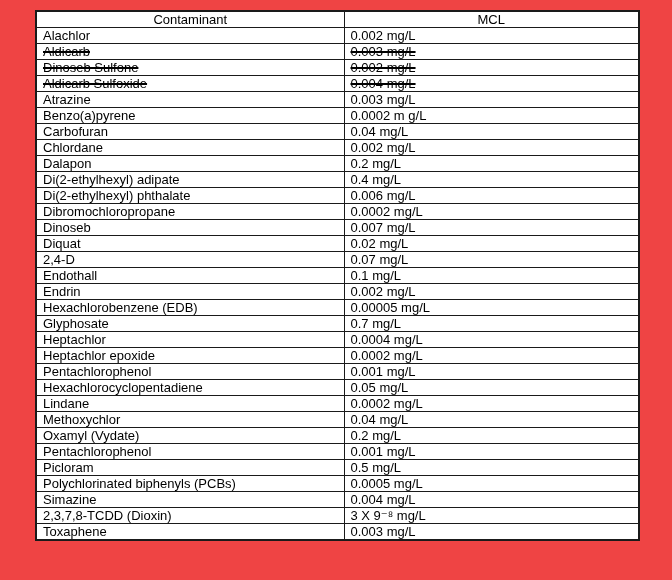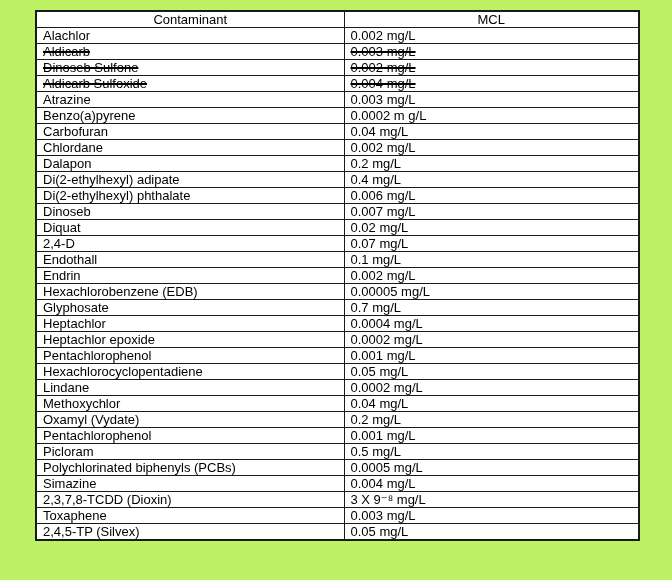--- a/index.html
+++ b/index.html
@@ -8,21 +8,21 @@
     background: #ffffff;
     width: 672px;
     height: 580px;
     font-family: "Liberation Sans", "DejaVu Sans", sans-serif;
     color: #000000;
   }
   .page {
     position: relative;
     width: 672px;
     height: 580px;
-    background: #bef264;
+    background: #ef4444;
     overflow: hidden;
   }
   table.mcl-table {
     position: absolute;
     left: 35px;
     top: 10px;
     width: 603px;
     border-collapse: collapse;
     table-layout: fixed;
     background: #ffffff;
@@ -108,20 +108,24 @@
         </tr>
         <tr>
           <td>Di(2-ethylhexyl) adipate</td>
           <td>0.4 mg/L</td>
         </tr>
         <tr>
           <td>Di(2-ethylhexyl) phthalate</td>
           <td>0.006 mg/L</td>
         </tr>
         <tr>
+          <td>Dibromochloropropane</td>
+          <td>0.0002 mg/L</td>
+        </tr>
+        <tr>
           <td>Dinoseb</td>
           <td>0.007 mg/L</td>
         </tr>
         <tr>
           <td>Diquat</td>
           <td>0.02 mg/L</td>
         </tr>
         <tr>
           <td>2,4-D</td>
           <td>0.07 mg/L</td>
@@ -186,20 +190,16 @@
           <td>Simazine</td>
           <td>0.004 mg/L</td>
         </tr>
         <tr>
           <td>2,3,7,8-TCDD (Dioxin)</td>
           <td>3 X 9⁻⁸ mg/L</td>
         </tr>
         <tr>
           <td>Toxaphene</td>
           <td>0.003 mg/L</td>
-        </tr>
-        <tr>
-          <td>2,4,5-TP (Silvex)</td>
-          <td>0.05 mg/L</td>
         </tr>
       </tbody>
   </table>
 </div>
 
 </body></html>

